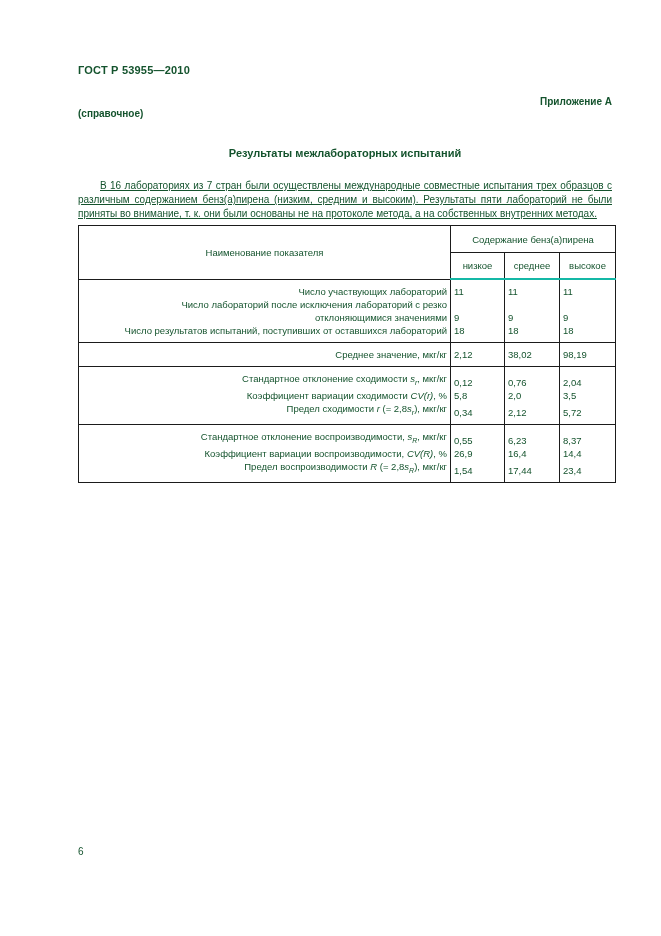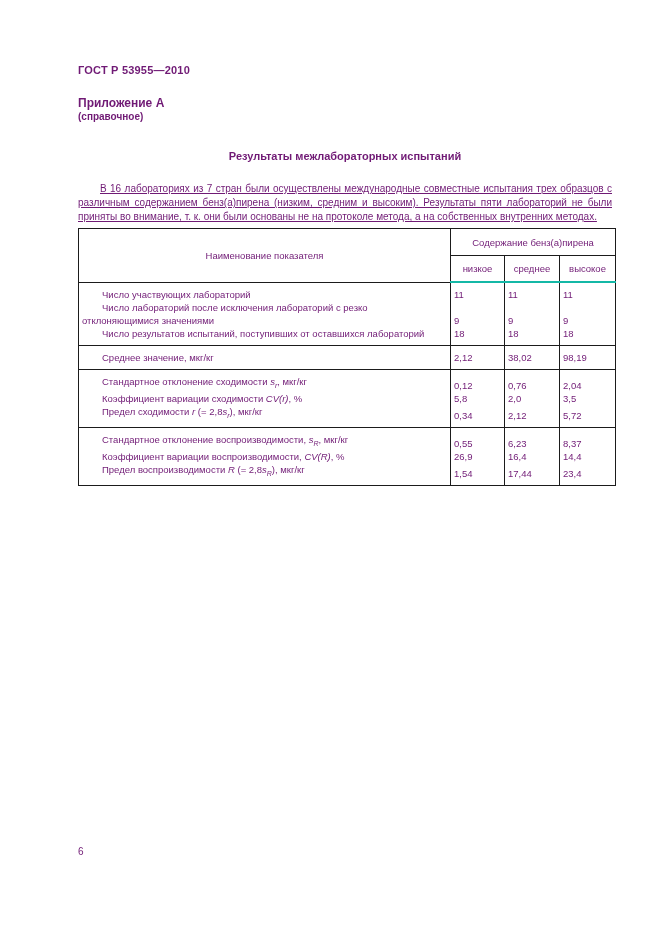--- a/index.html
+++ b/index.html
@@ -1,43 +1,43 @@
 <!DOCTYPE html>
 <html><head>
 <meta charset="utf-8">
 <style>
   html,body { margin:0; padding:0; background:#e8e8e8; }
   .page {
     position:relative; width:661px; height:936px; background:#ffffff;
-    font-family:"Liberation Sans", sans-serif; color:#701a75; margin:0 auto;
+    font-family:"Liberation Sans", sans-serif; color:#14532d; margin:0 auto;
     box-shadow:0 0 4px rgba(0,0,0,.2); overflow:hidden;
   }
   .content { position:absolute; left:78px; top:64px; width:534px; }
   .gost-header { font-size:11px; font-weight:bold; letter-spacing:.2px; }
-  .appendix-label { text-align:left; font-weight:bold; font-size:12px; margin-top:20px; }
+  .appendix-label { text-align:right; font-weight:bold; font-size:10px; margin-top:20px; }
   .appendix-note  { text-align:left; font-weight:bold; font-size:10px; margin-top:1px; }
   .page-title { text-align:center; font-weight:bold; font-size:11px; margin-top:28px; }
   .body-text { margin-top:20px; font-size:10px; line-height:14px; text-align:justify; }
   .body-text p { margin:0; text-indent:22px;text-decoration:underline; }
   .table-caption { margin-top:9px; font-size:9.5px; }
   .table-caption .spaced { letter-spacing:2.5px; }
   table.results {
     margin-top:4px; border-collapse:collapse; width:537px;
     font-size:9.5px; line-height:13px; table-layout:fixed;
   }
   table.results td { border-left:1px solid #1b1b1b; border-right:1px solid #1b1b1b; padding:0 3px; }
   table.results { border:1px solid #1b1b1b; }
   thead td { text-align:center; vertical-align:middle; border-bottom:1px solid #1b1b1b; }
   thead .name-head { height:52px; }
   thead .group-head { height:26px; }
   thead .level-head { height:25px; }
   thead tr:last-child td { border-bottom:2px solid #14b8a6; }
   tbody { border-top:1px solid #1b1b1b; }
   tbody td { vertical-align:bottom; }
-  tbody td.lbl { text-indent:20px; text-align:left; }
+  tbody td.lbl { text-indent:20px; text-align:right; }
   tbody td.val { text-align:left; }
   tbody tr:first-child td { padding-top:5px; }
   tbody tr:last-child td { padding-bottom:5px; }
   sub { font-size:7px; }
   i.sym { font-style:italic; }
   .page-number { position:absolute; left:78px; top:846px; font-size:10px; }
 </style>
 </head>
 <body>
 

